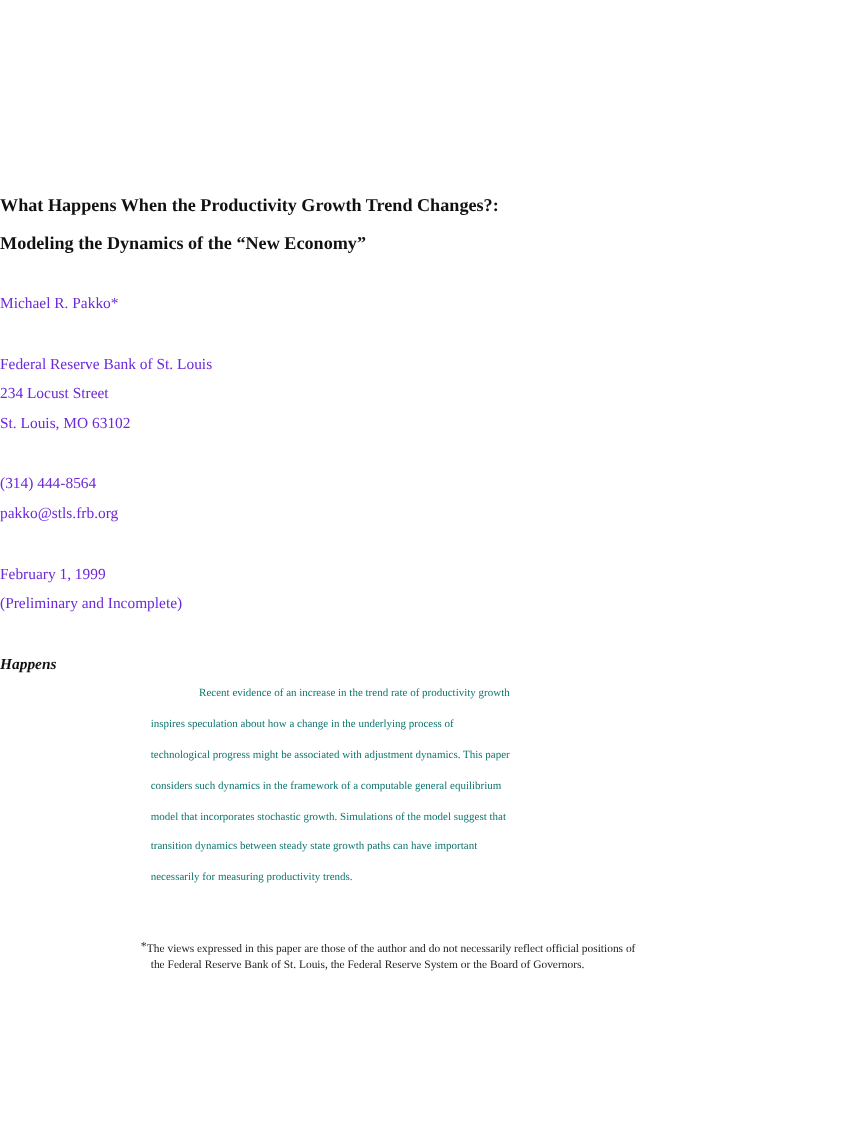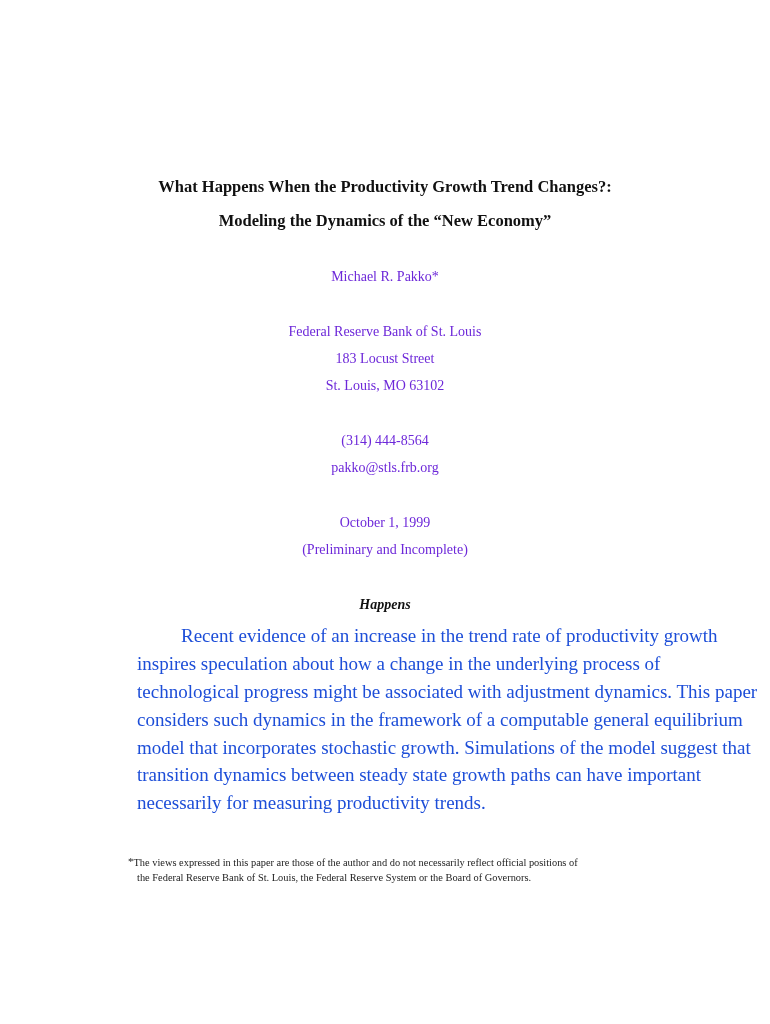--- a/index.html
+++ b/index.html
@@ -9,40 +9,40 @@
     }
     body {
       width: 770px;
       height: 1024px;
       position: relative;
       overflow: hidden;
       font-family: "Liberation Serif", "DejaVu Serif", serif;
       color: #1a1a1a;
     }
     .abs { position: absolute; white-space: nowrap; }
-    .center { left: 0; width: 770px; text-align: center; }
+    .center { left: 0; width: 770px; text-align: left; }
     .title {
       font-weight: bold;
       font-size: 16.5px;
       color: #111;
     }
     .meta {
       font-size: 14px;
       color: #6d28d9;
     }
     .abstract-heading {
       font-weight: bold;
       font-style: italic;
       font-size: 14px;
       color: #111;
     }
     .abstract-line {
       left: 137px;
-      font-size: 19px;
-      color: #1d4ed8;
+      font-size: 10px;
+      color: #0f766e;
     }
     .footnote {
       left: 128px;
       font-size: 10.4px;
       color: #222;
     }
     .footnote .mark {
       font-size: 11px;
       position: relative;
       top: -1px;
@@ -52,27 +52,27 @@
 <body>
 
 <div>
 
   <div class="abs center title" style="top:177px;">What Happens When the Productivity Growth Trend Changes?:</div>
   <div class="abs center title" style="top:211px;">Modeling the Dynamics of the “New Economy”</div>
 
   <div class="abs center meta" style="top:269px;">Michael R. Pakko*</div>
 
   <div class="abs center meta" style="top:324px;">Federal Reserve Bank of St. Louis</div>
-  <div class="abs center meta" style="top:351px;">183 Locust Street</div>
+  <div class="abs center meta" style="top:351px;">234 Locust Street</div>
   <div class="abs center meta" style="top:378px;">St. Louis, MO 63102</div>
 
   <div class="abs center meta" style="top:433px;">(314) 444-8564</div>
   <div class="abs center meta" style="top:460px;">pakko@stls.frb.org</div>
 
-  <div class="abs center meta" style="top:515px;">October 1, 1999</div>
+  <div class="abs center meta" style="top:515px;">February 1, 1999</div>
   <div class="abs center meta" style="top:542px;">(Preliminary and Incomplete)</div>
 
   <div class="abs center abstract-heading" style="top:597px;">Happens</div>
 
   <div>
     <div class="abs abstract-line" style="top:625px; left:181px;">Recent evidence of an increase in the trend rate of productivity growth</div>
     <div class="abs abstract-line" style="top:653px;">inspires speculation about how a change in the underlying process of</div>
     <div class="abs abstract-line" style="top:681px;">technological progress might be associated with adjustment dynamics.  This paper</div>
     <div class="abs abstract-line" style="top:709px;">considers such dynamics in the framework of a computable general equilibrium</div>
     <div class="abs abstract-line" style="top:737px;">model that incorporates stochastic growth.  Simulations of the model suggest that</div>

